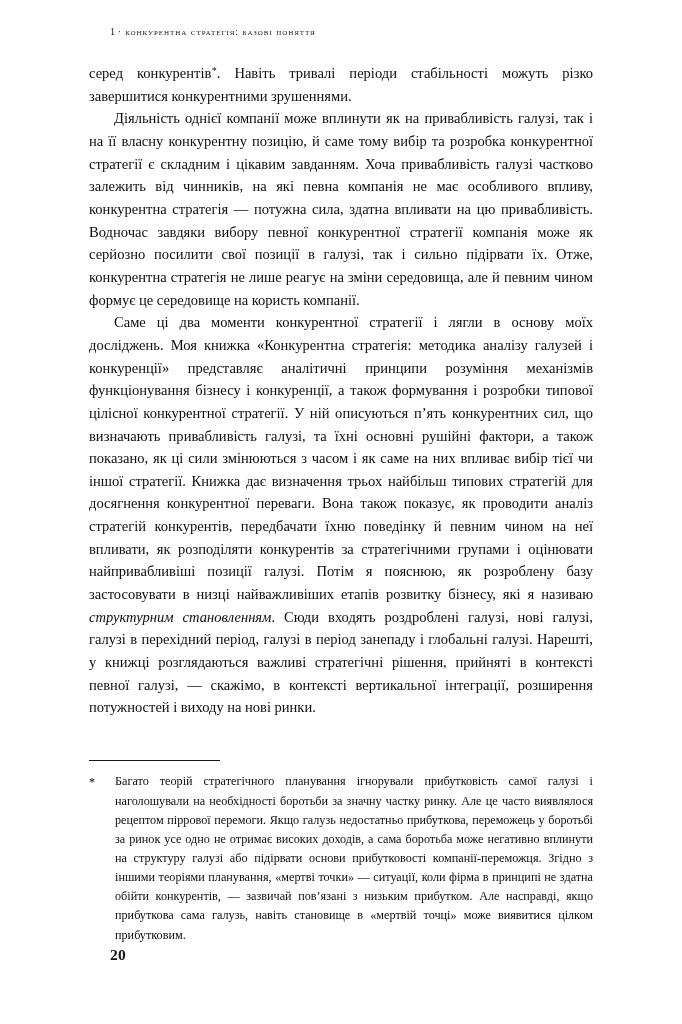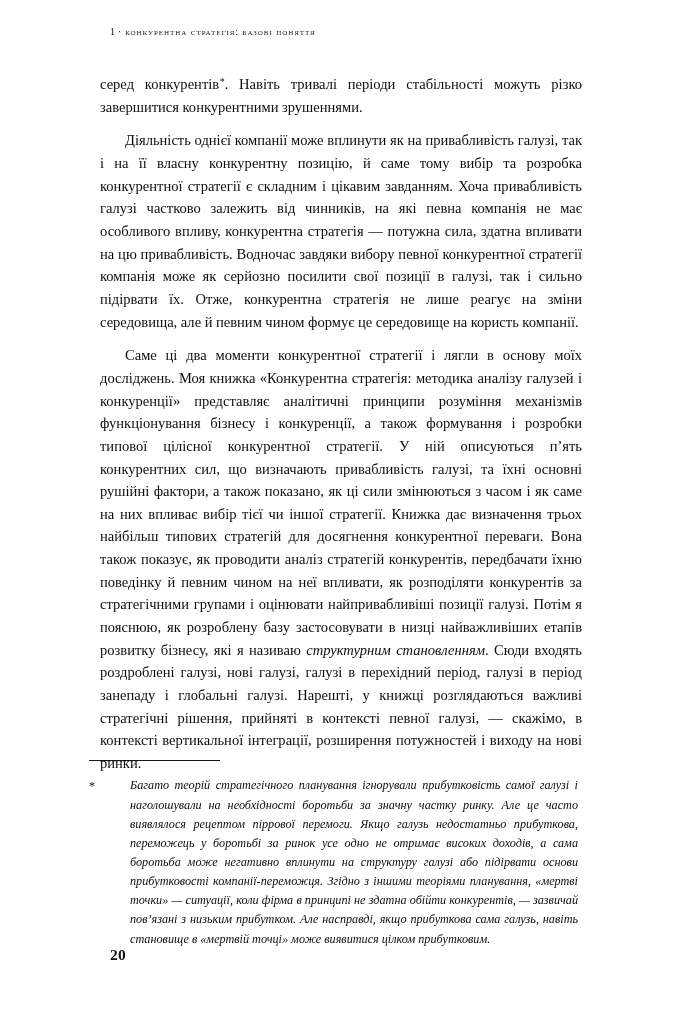--- a/index.html
+++ b/index.html
@@ -50,21 +50,21 @@
   }
 
   
   .textblock {
     position: absolute;
     left: 89px;
     top: 62px;
     width: 504px;
   }
   .textblock p {
-    margin: 11px;
+    margin: 0;
     font-size: 14.55px;
     line-height: 22.65px;
     text-align: justify;
     text-justify: inter-word;
     hyphens: manual;
     word-spacing: -0.1px;
   }
   .textblock p.indent {
     text-indent: 25px;
   }
@@ -100,22 +100,21 @@
   }
   .footnote .fn-marker {
     position: absolute;
     left: 0;
     top: 0.5px;
     width: 14px;
     text-align: left;
     font-size: 12.2px;
   }
   .footnote p {
-    margin: 15px;
-    font-style: italic;
+    margin: 0;
   }
 
   
   .folio {
     position: absolute;
     left: 110px;
     top: 946px;
     font-family: Liberation Serif, serif;
     font-size: 15.5px;
     font-weight: 700;

